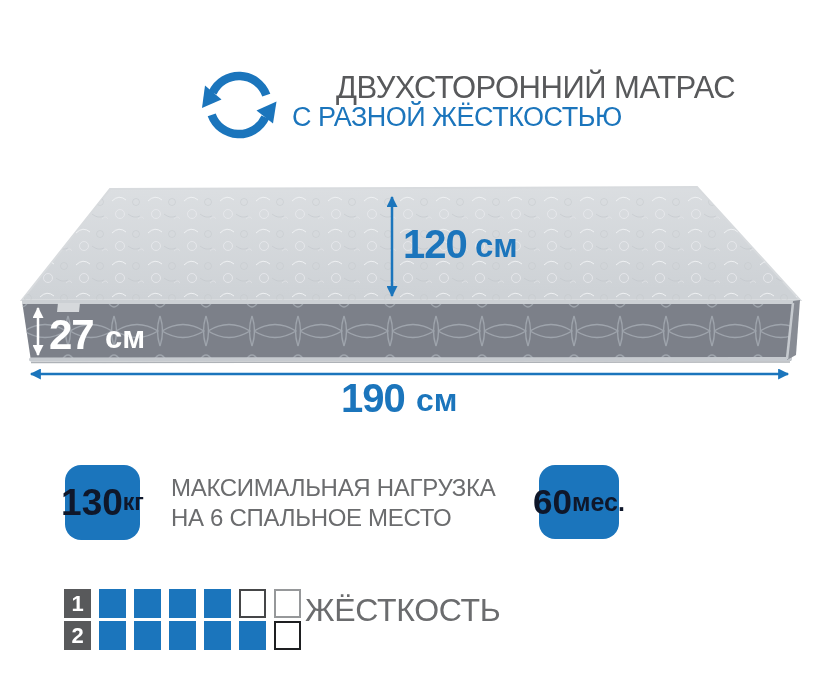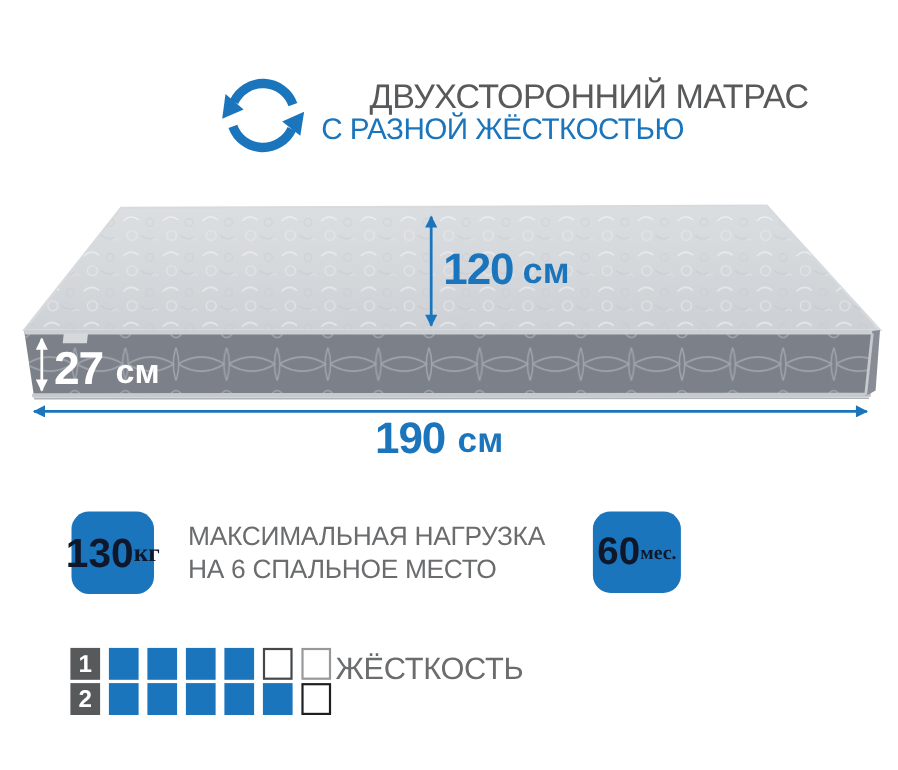--- a/index.html
+++ b/index.html
@@ -17,39 +17,39 @@
   .mattress-svg{position:absolute;left:0;top:145px;width:816px;height:285px;}
   .mattress-svg text{font-family:"Liberation Sans","DejaVu Sans",sans-serif;}
 
   
   .badge{position:absolute;background:#1b75bc;border-radius:16px;color:#0f172a;
          display:flex;flex-direction:row;align-items:center;justify-content:center;}
   .badge-load{left:65px;top:465px;width:75px;height:75px;}
   .badge-warranty{left:539px;top:465px;width:80px;height:74px;}
   .badge-value{font-size:37px;font-weight:bold;line-height:34px;}
   .badge-warranty .badge-value{font-size:35px;line-height:30px;}
-  .badge-unit{font-size:23px;font-weight:bold;line-height:21px;font-family:Liberation Serif, serif;}
-  .badge-warranty .badge-unit{font-size:18px;line-height:24px;}
+  .badge-unit{font-size:23px;font-weight:bold;line-height:21px;}
+  .badge-warranty .badge-unit{font-size:25px;line-height:24px;}
   .feature-label{position:absolute;color:#6b6c6e;font-size:24px;line-height:30px;
                  letter-spacing:-0.3px;white-space:nowrap;}
   .label-load{left:171px;top:473px;}
   .label-warranty{left:630px;top:487px;}
 
   
   .scale{position:absolute;left:64px;top:589px;}
   .scale-row{display:flex;gap:8px;margin-bottom:3px;height:29px;}
   .num-cell{width:27px;height:29px;background:#58595b;color:#fff;font-size:22px;
             font-weight:bold;display:flex;align-items:center;justify-content:center;}
   .cells{display:flex;gap:8px;}
   .cell{width:27px;height:29px;box-sizing:border-box;}
   .cell-filled{background:#1b75bc;}
   .cell-empty-dark{background:#fff;border:2px solid #454648;}
   .cell-empty-light{background:#fff;border:2px solid #96989a;}
   .cell-empty-darkest{background:#fff;border:2px solid #1e1f21;}
-  .scale-label{position:absolute;color:#6b6c6e;font-size:28px;letter-spacing:-0.3px;
+  .scale-label{position:absolute;color:#6b6c6e;font-size:32px;letter-spacing:-0.3px;
                white-space:nowrap;}
   .scale-label-1{left:305px;top:592px;}
   .scale-label-2{left:305px;top:624px;}
 </style>
 </head>
 <body>
 
 <div id="page">
 
   <svg class="header-icon" viewBox="0 0 84 84" aria-hidden="true">

